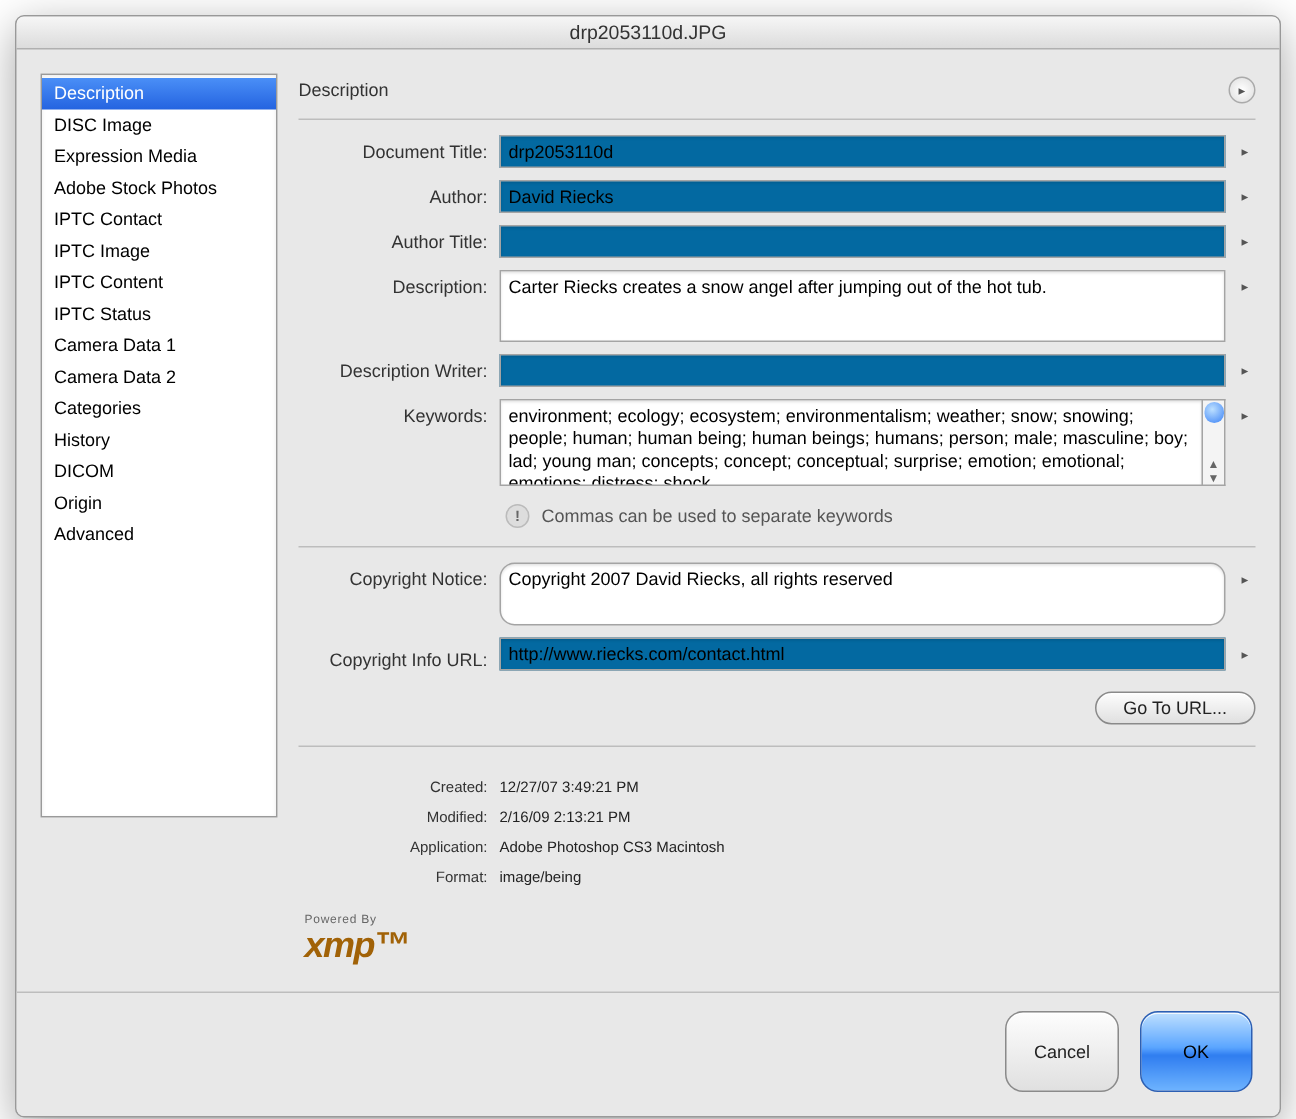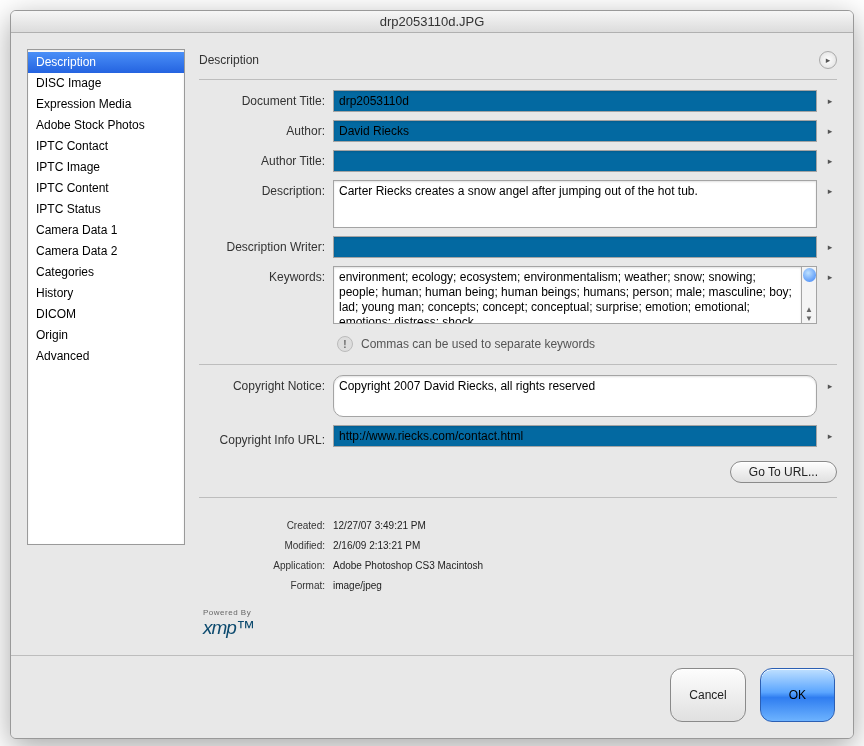--- a/index.html
+++ b/index.html
@@ -196,21 +196,21 @@
     .meta-label {
       width:126px; text-align:right; color:#333;
     }
     .meta-val { color:#222; }
     .xmp {
       margin: 12px 0 0 4px;
       font-size:9px; color:#555;
       font-family: Arial, sans-serif;
     }
     .xmp .pb { font-size:8px; letter-spacing:0.5px; color:#666; }
-    .xmp .logo { font-size:19px; font-weight:normal; color:#0c4a6e; font-style:italic; letter-spacing:-1px; }
+    .xmp .logo { font-size:24px; font-weight:bold; color:#a16207; font-style:italic; letter-spacing:-1px; }
     .footer {
       border-top:1px solid #bdbdbd;
       padding: 12px 18px 16px;
       display:flex; justify-content:flex-end; gap:14px;
       background:#e8e8e8;
     }
   </style>
 </head>
 <body>
 
@@ -340,21 +340,21 @@
         <div class="meta-row">
           <div class="meta-label">Modified:</div>
           <div class="meta-val">2/16/09 2:13:21 PM</div>
         </div>
         <div class="meta-row">
           <div class="meta-label">Application:</div>
           <div class="meta-val">Adobe Photoshop CS3 Macintosh</div>
         </div>
         <div class="meta-row">
           <div class="meta-label">Format:</div>
-          <div class="meta-val">image/jpeg</div>
+          <div class="meta-val">image/being</div>
         </div>
       </div>
 
       <div class="xmp">
         <div class="pb">Powered By</div>
         <div class="logo"><span>xmp</span>™</div>
       </div>
     </div>
   </div>
 

